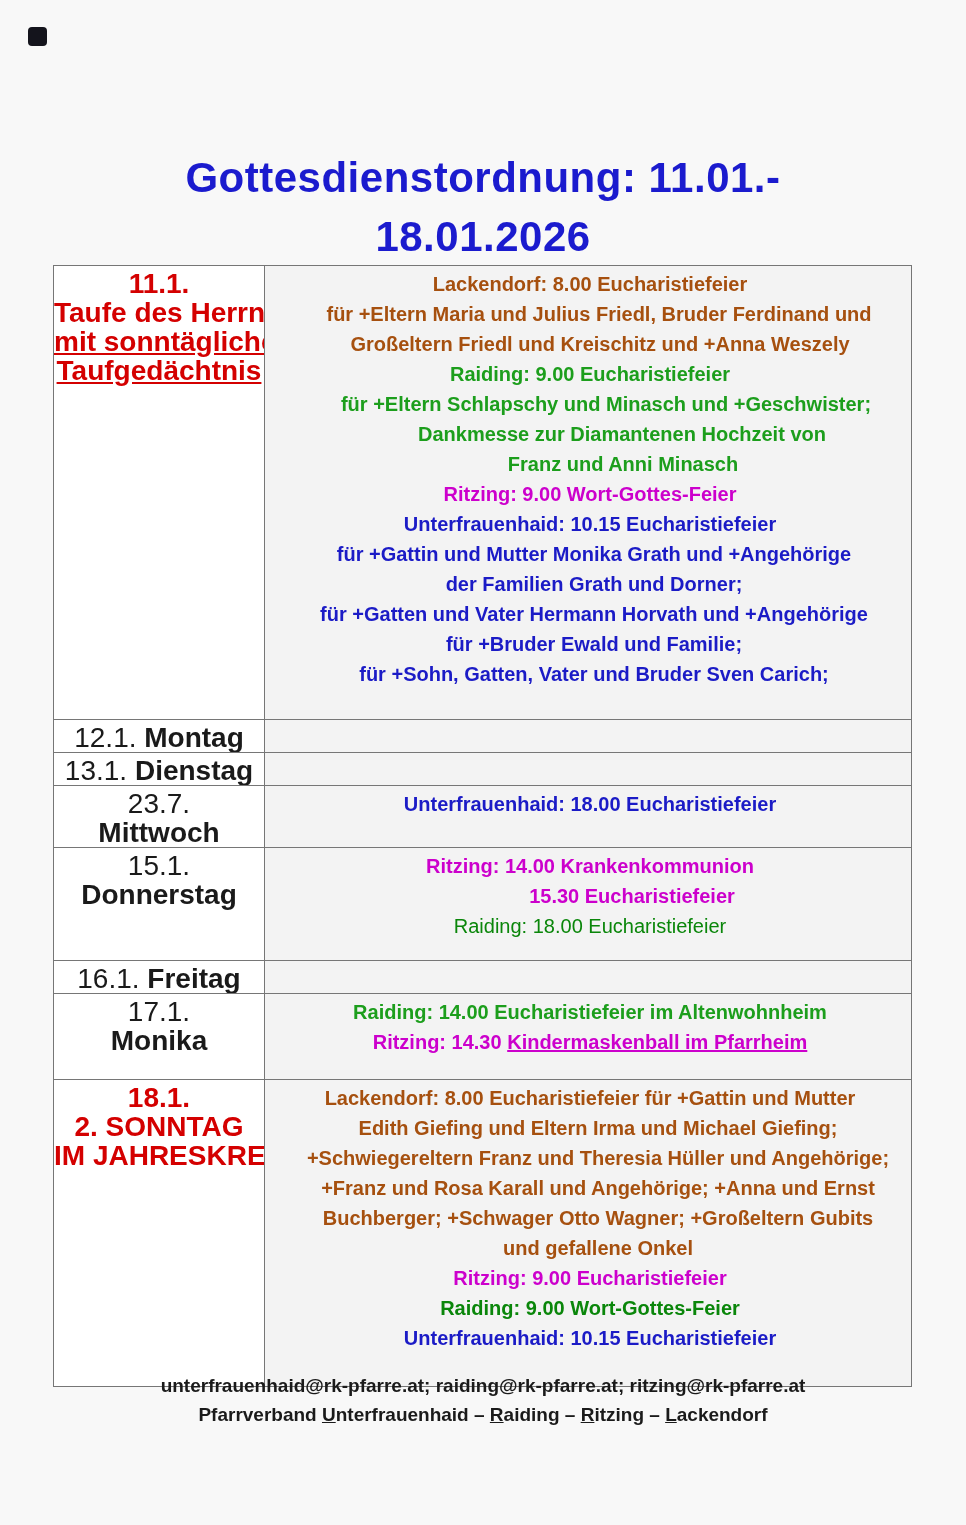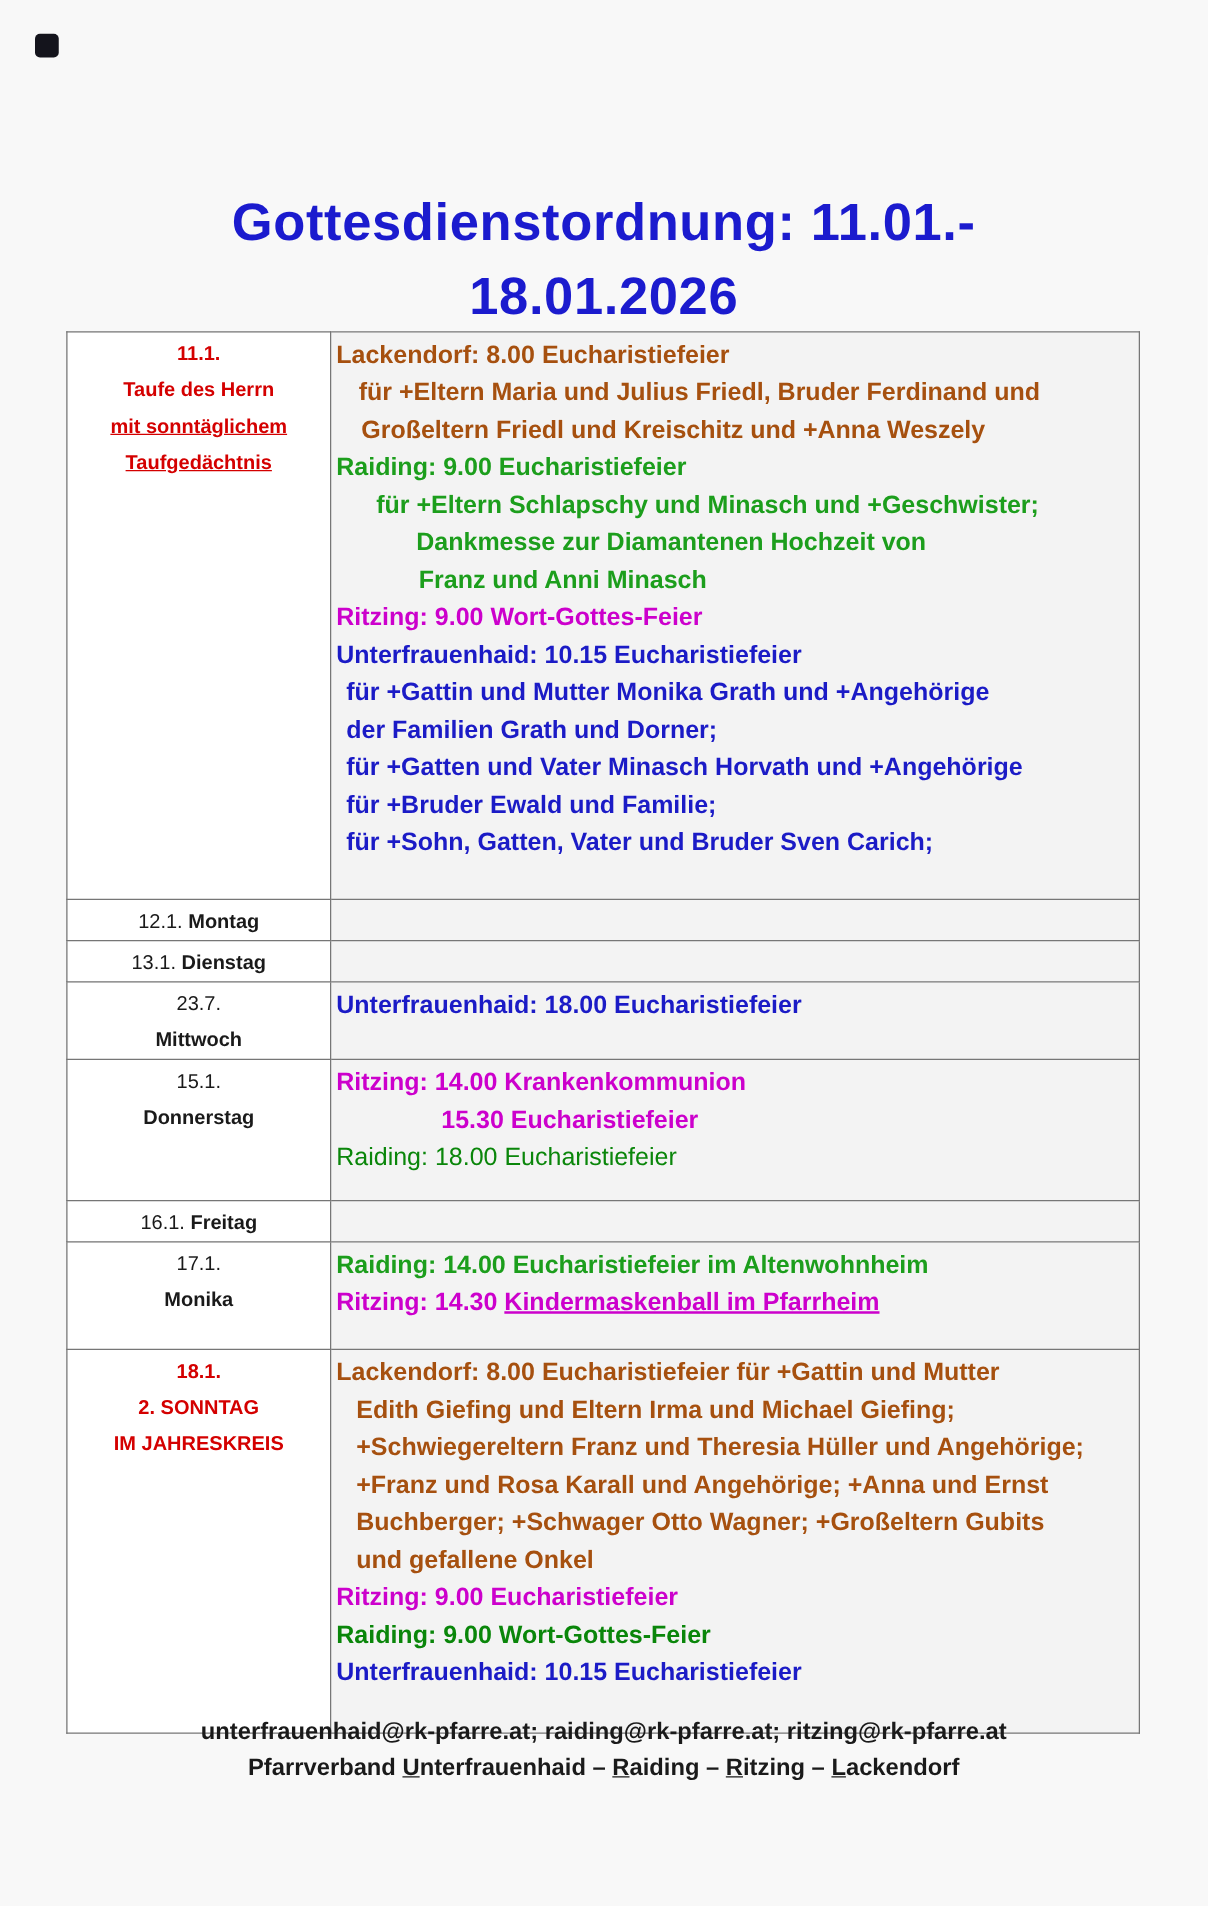--- a/index.html
+++ b/index.html
@@ -22,24 +22,25 @@
   }
   table.schedule{
     position:absolute;top:265px;left:53px;
     width:859px;border-collapse:collapse;
     table-layout:fixed;
   }
   td{
     border:1.5px solid #767676;
     vertical-align:top;padding:0;
     overflow:hidden;
+    text-align:center;
   }
   .date-cell{width:210px;background:#ffffff;text-align:center;padding-top:3px;}
   .services-cell{background:#f3f3f3;padding-top:3px;}
-  .date-line{font-size:16px;line-height:29px;white-space:nowrap;}
+  .date-line{font-size:28px;line-height:29px;white-space:nowrap;}
   .service-line{font-size:20px;line-height:30px;white-space:nowrap;padding-left:4px;}
   tr:nth-child(1) td{height:450px;}
   tr:nth-child(2) td{height:26px;}
   tr:nth-child(3) td{height:26px;}
   tr:nth-child(4) td{height:54px;}
   tr:nth-child(5) td{height:109px;}
   tr:nth-child(6) td{height:25px;}
   tr:nth-child(7) td{height:82px;}
   tr:nth-child(8) td{height:303px;}
   .footer{
@@ -72,21 +73,21 @@
             <div class="service-line" style="padding-left: 22px;"><span style="color: rgb(166, 80, 15); font-weight: 700;">für +Eltern Maria und Julius Friedl, Bruder Ferdinand und</span></div>
             <div class="service-line" style="padding-left: 24px;"><span style="color: rgb(166, 80, 15); font-weight: 700;">Großeltern Friedl und Kreischitz und +Anna Weszely</span></div>
             <div class="service-line"><span style="color: rgb(28, 158, 28); font-weight: 700;">Raiding: 9.00 Eucharistiefeier</span></div>
             <div class="service-line" style="padding-left: 36px;"><span style="color: rgb(28, 158, 28); font-weight: 700;">für +Eltern Schlapschy und Minasch und +Geschwister;</span></div>
             <div class="service-line" style="padding-left: 68px;"><span style="color: rgb(28, 158, 28); font-weight: 700;">Dankmesse zur Diamantenen Hochzeit von</span></div>
             <div class="service-line" style="padding-left: 70px;"><span style="color: rgb(28, 158, 28); font-weight: 700;">Franz und Anni Minasch</span></div>
             <div class="service-line"><span style="color: rgb(204, 0, 204); font-weight: 700;">Ritzing: 9.00 Wort-Gottes-Feier</span></div>
             <div class="service-line"><span style="color: rgb(27, 27, 198); font-weight: 700;">Unterfrauenhaid: 10.15 Eucharistiefeier</span></div>
             <div class="service-line" style="padding-left: 12px;"><span style="color: rgb(27, 27, 198); font-weight: 700;">für +Gattin und Mutter Monika Grath und +Angehörige</span></div>
             <div class="service-line" style="padding-left: 12px;"><span style="color: rgb(27, 27, 198); font-weight: 700;">der Familien Grath und Dorner;</span></div>
-            <div class="service-line" style="padding-left: 12px;"><span style="color: rgb(27, 27, 198); font-weight: 700;">für +Gatten und Vater Minasch Horvath und +Angehörige</span></div>
+            <div class="service-line" style="padding-left: 12px;"><span style="color: rgb(27, 27, 198); font-weight: 700;">für +Gatten und Vater Hermann Horvath und +Angehörige</span></div>
             <div class="service-line" style="padding-left: 12px;"><span style="color: rgb(27, 27, 198); font-weight: 700;">für +Bruder Ewald und Familie;</span></div>
             <div class="service-line" style="padding-left: 12px;"><span style="color: rgb(27, 27, 198); font-weight: 700;">für +Sohn, Gatten, Vater und Bruder Sven Carich;</span></div>
           </td>
         </tr>
         <tr>
           <td class="date-cell">
             <div class="date-line"><span style="color: rgb(26, 26, 26); font-weight: 400;">12.1. </span><span style="color: rgb(26, 26, 26); font-weight: 700;">Montag</span></div>
           </td>
           <td class="services-cell"></td>
         </tr>

